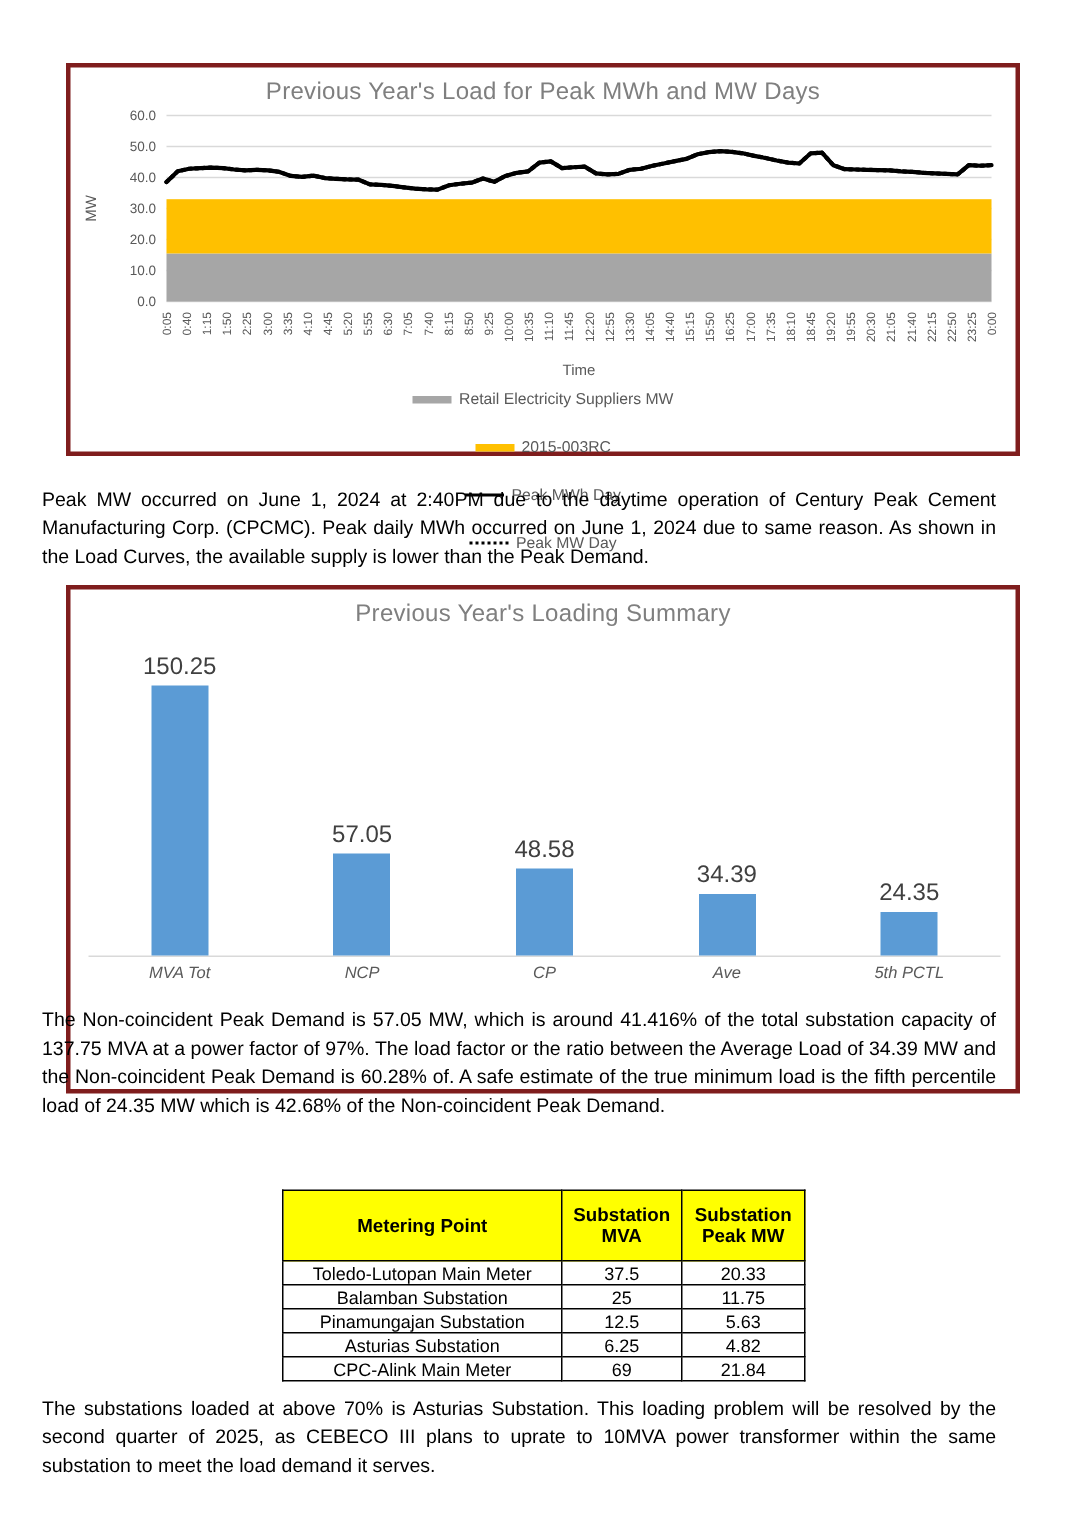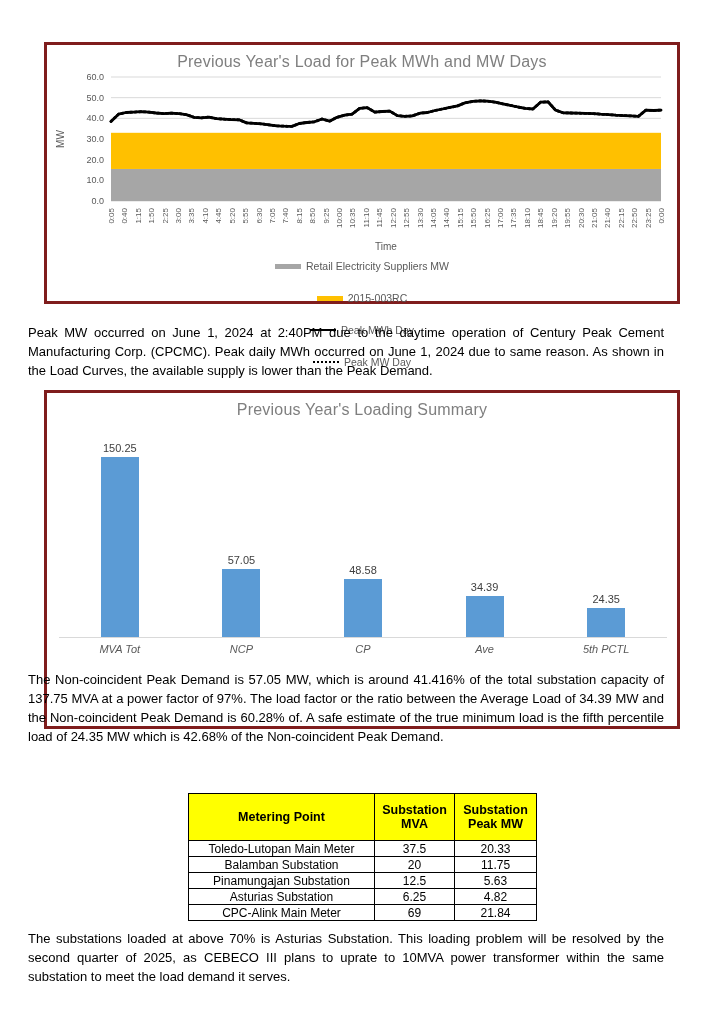--- a/index.html
+++ b/index.html
@@ -13,21 +13,21 @@
 
   #chart1 svg{display:block;margin:2px 0 0 6px;}
   .legend{display:flex;justify-content:center;align-items:center;gap:20px;font-size:10.5px;color:#595959;margin-top:1px;flex-direction:column;}
   .legend-item{display:flex;align-items:center;gap:5px;}
   .sw-band{width:26px;height:5px;display:inline-block;}
   .sw-solid-line{width:26px;height:0;border-top:2.5px solid #000;display:inline-block;}
   .sw-dotted-line{width:26px;height:0;border-top:2.5px dotted #000;display:inline-block;}
 
   .bars-area{height:212px;margin:6px 10px 0 12px;display:flex;align-items:flex-end;border-bottom:1px solid #d9d9d9;}
   .bar-col{flex:1;display:flex;flex-direction:column;align-items:center;justify-content:flex-end;}
-  .bar-value{font-size:11px;color:#404040;margin-bottom:3px;}
+  .bar-value{font-size:16px;color:#404040;margin-bottom:3px;}
   .bar-rect{width:38px;}
   .cats{display:flex;margin:0 10px 16px 12px;font-style:italic;}
   .cat{flex:1;text-align:center;font-size:11px;color:#595959;padding-top:5px;}
 
   .para{position:absolute;left:28px;width:636px;font-size:13px;line-height:19px;text-align:justify;}
   #para1{top:323px;}
   #para2{top:670px;}
   #para3{top:929px;}
 
   #metering-table{position:absolute;left:188px;top:793px;border-collapse:collapse;font-size:12px;}
@@ -178,21 +178,21 @@
         </tr>
       </thead>
     <tbody>
         <tr>
           <td>Toledo-Lutopan Main Meter</td>
           <td>37.5</td>
           <td>20.33</td>
         </tr>
         <tr>
           <td>Balamban Substation</td>
-          <td>20</td>
+          <td>25</td>
           <td>11.75</td>
         </tr>
         <tr>
           <td>Pinamungajan Substation</td>
           <td>12.5</td>
           <td>5.63</td>
         </tr>
         <tr>
           <td>Asturias Substation</td>
           <td>6.25</td>

